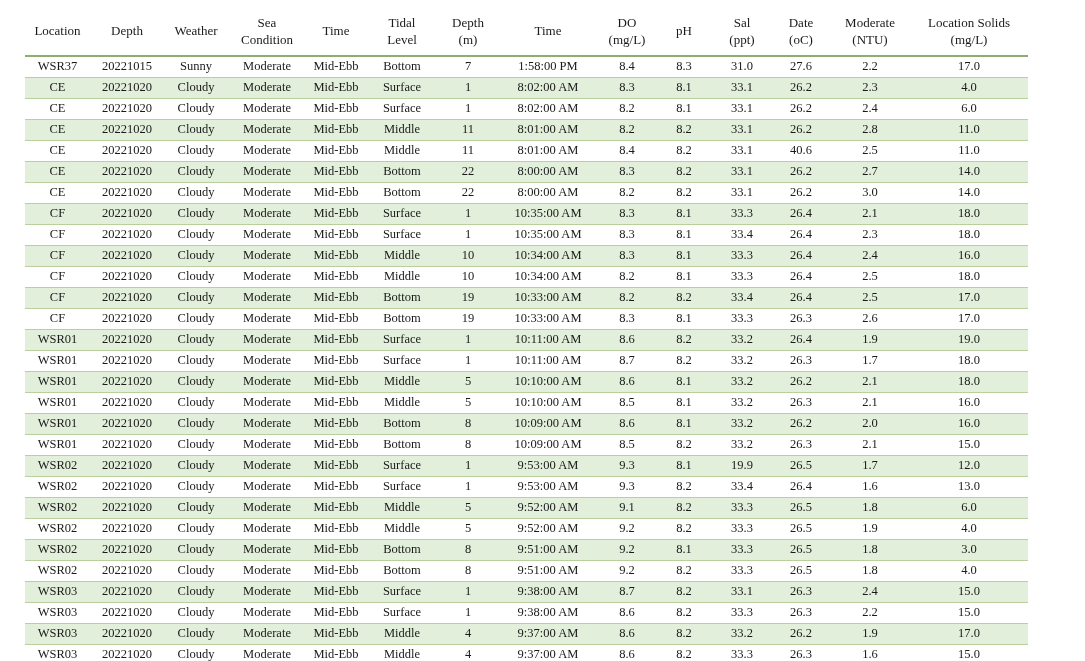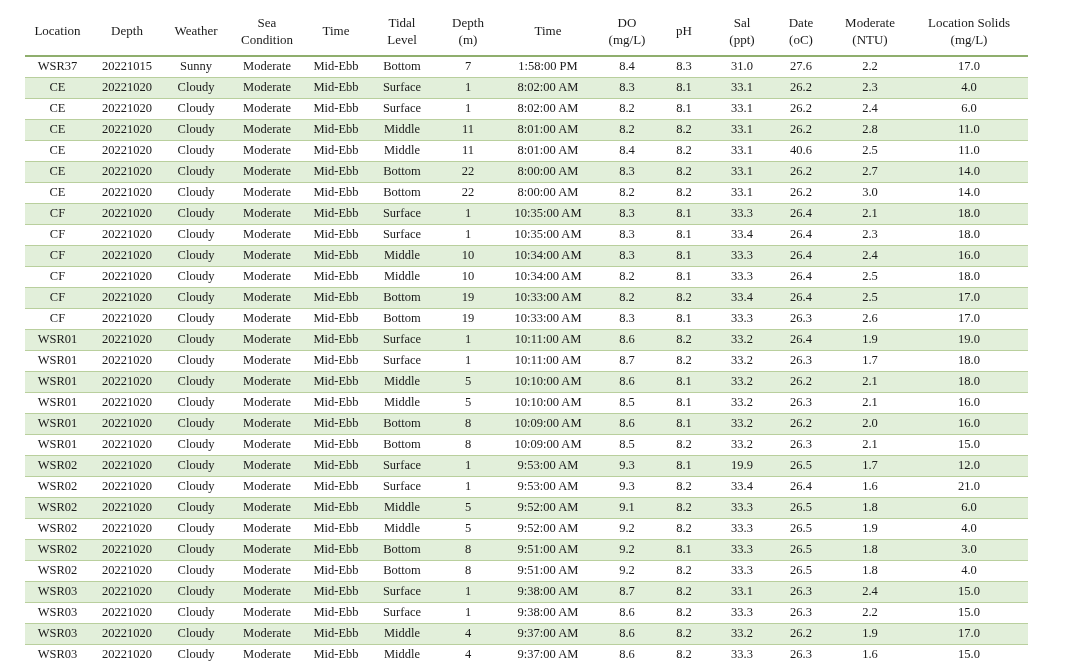--- a/index.html
+++ b/index.html
@@ -438,21 +438,21 @@
           <td>Moderate</td>
           <td>Mid-Ebb</td>
           <td>Surface</td>
           <td>1</td>
           <td>9:53:00 AM</td>
           <td>9.3</td>
           <td>8.2</td>
           <td>33.4</td>
           <td>26.4</td>
           <td>1.6</td>
-          <td>21.0</td>
+          <td>13.0</td>
         </tr>
         <tr>
           <td>WSR02</td>
           <td>20221020</td>
           <td>Cloudy</td>
           <td>Moderate</td>
           <td>Mid-Ebb</td>
           <td>Middle</td>
           <td>5</td>
           <td>9:52:00 AM</td>

